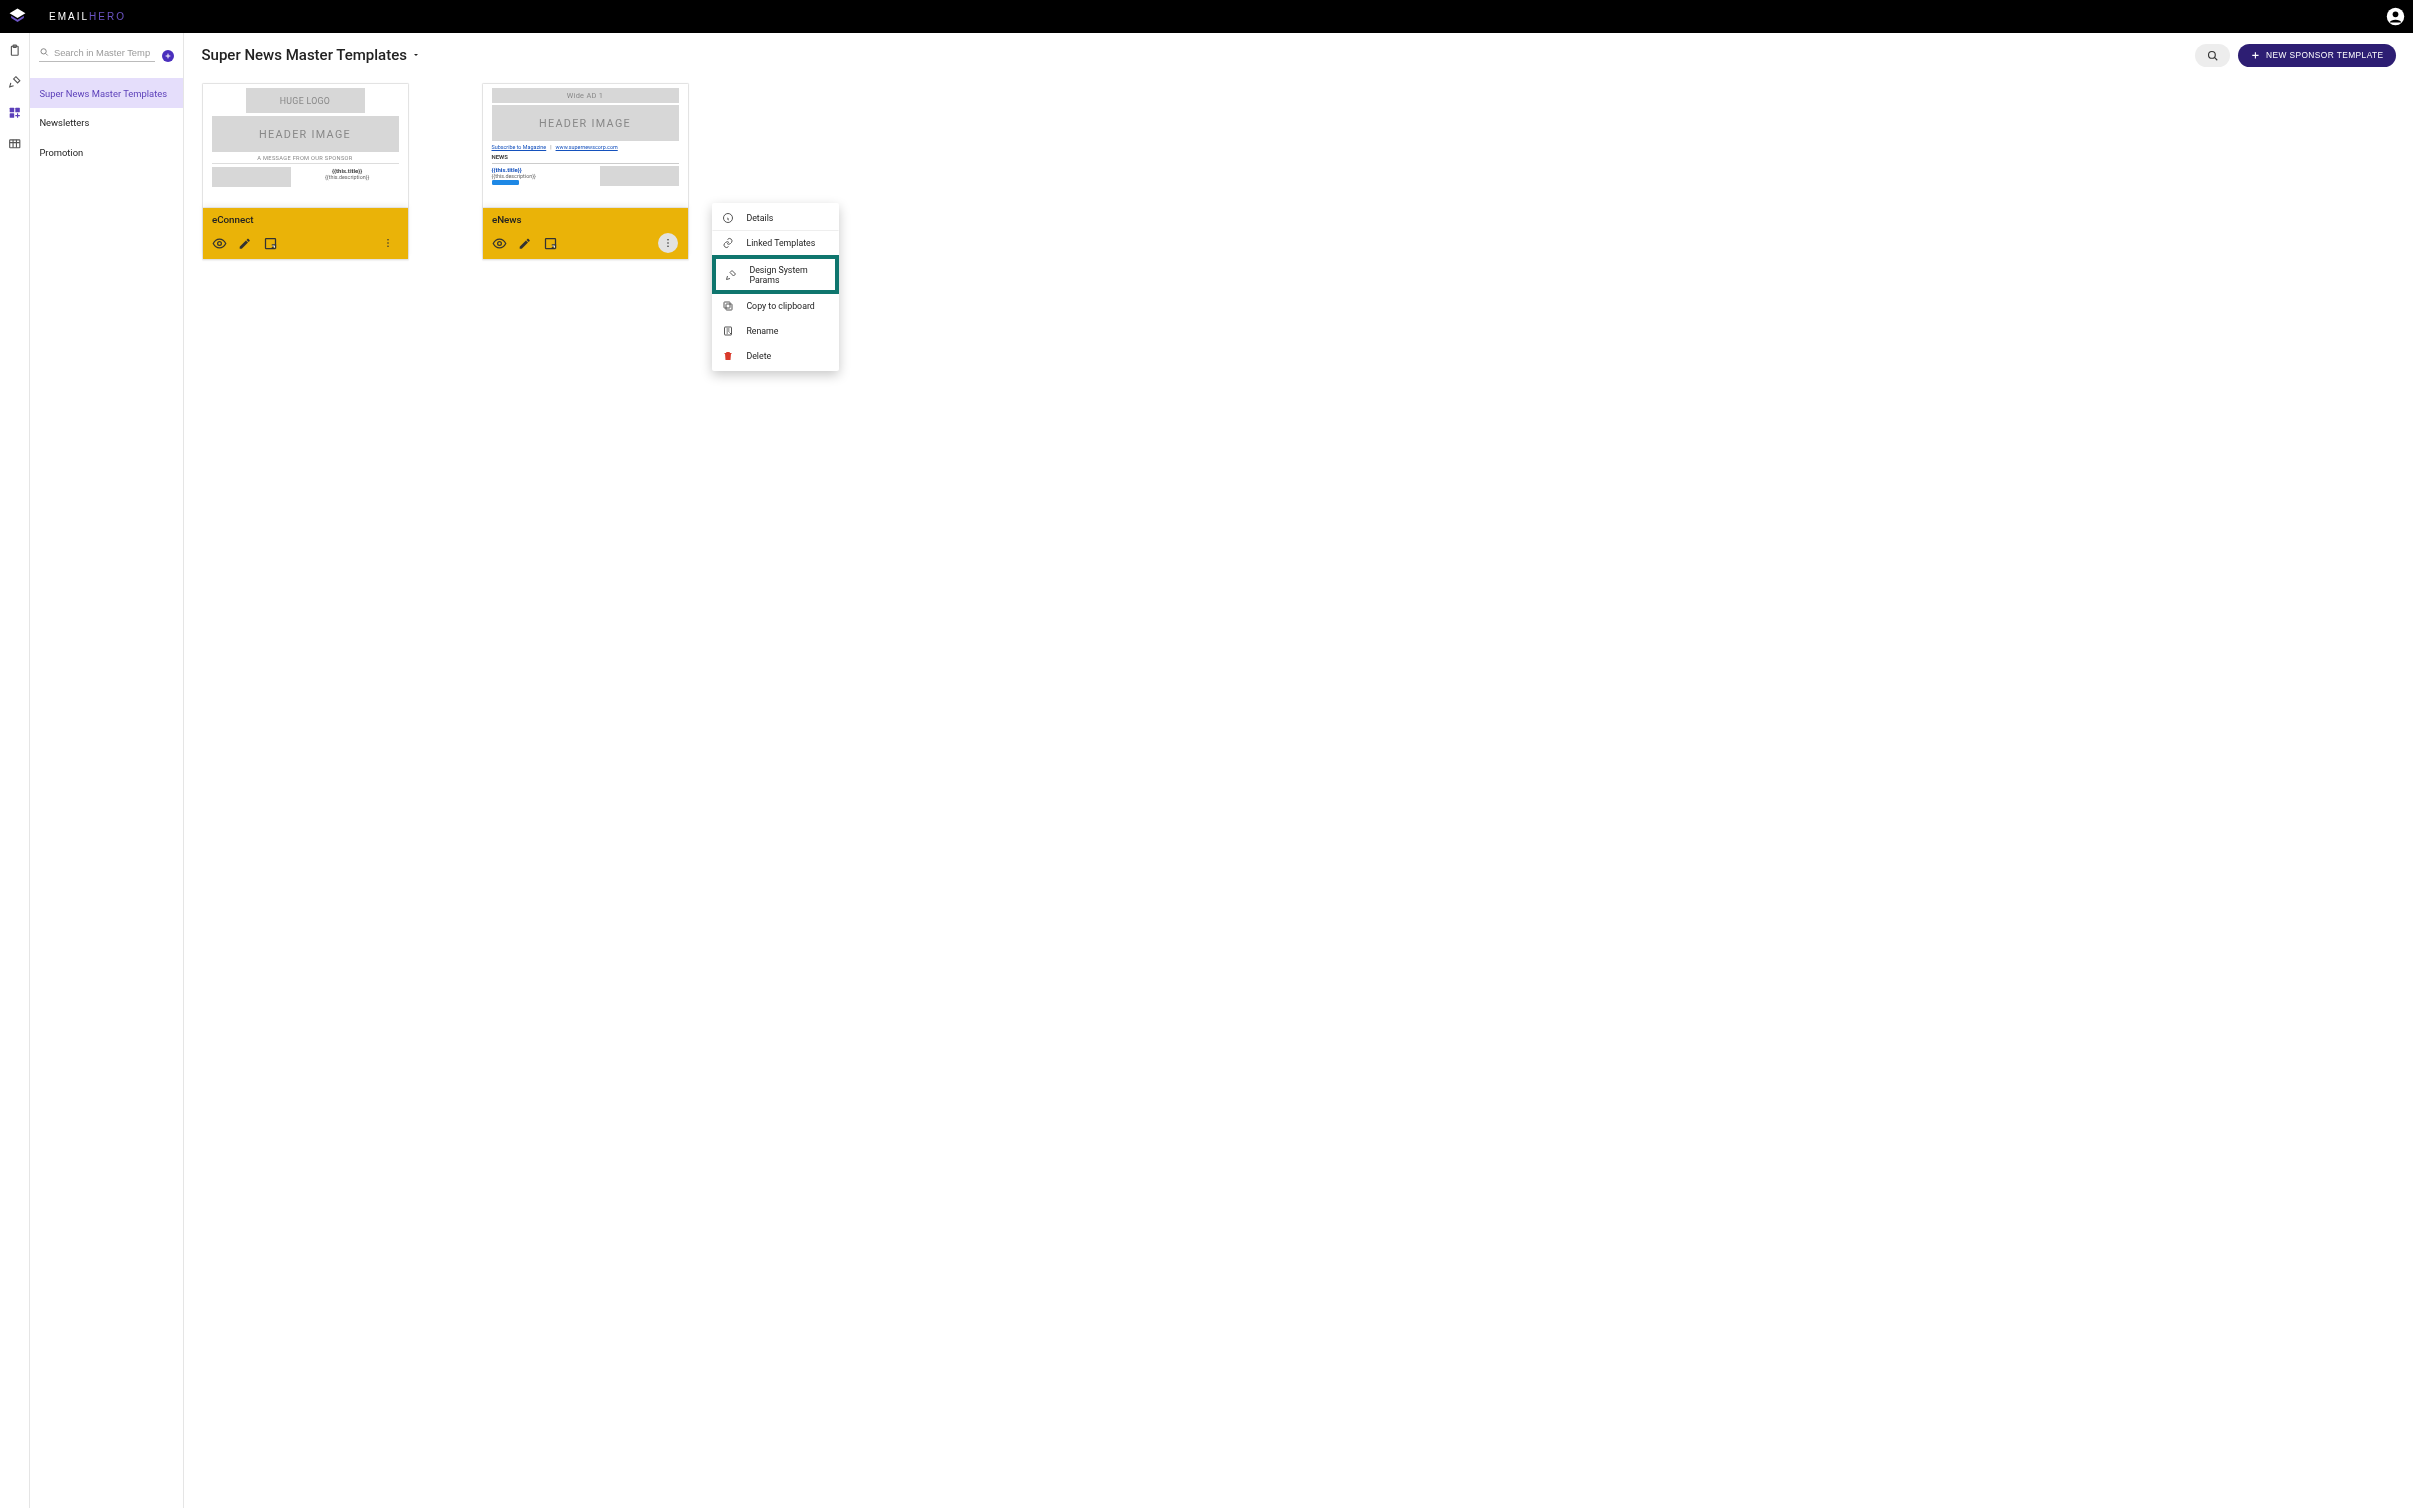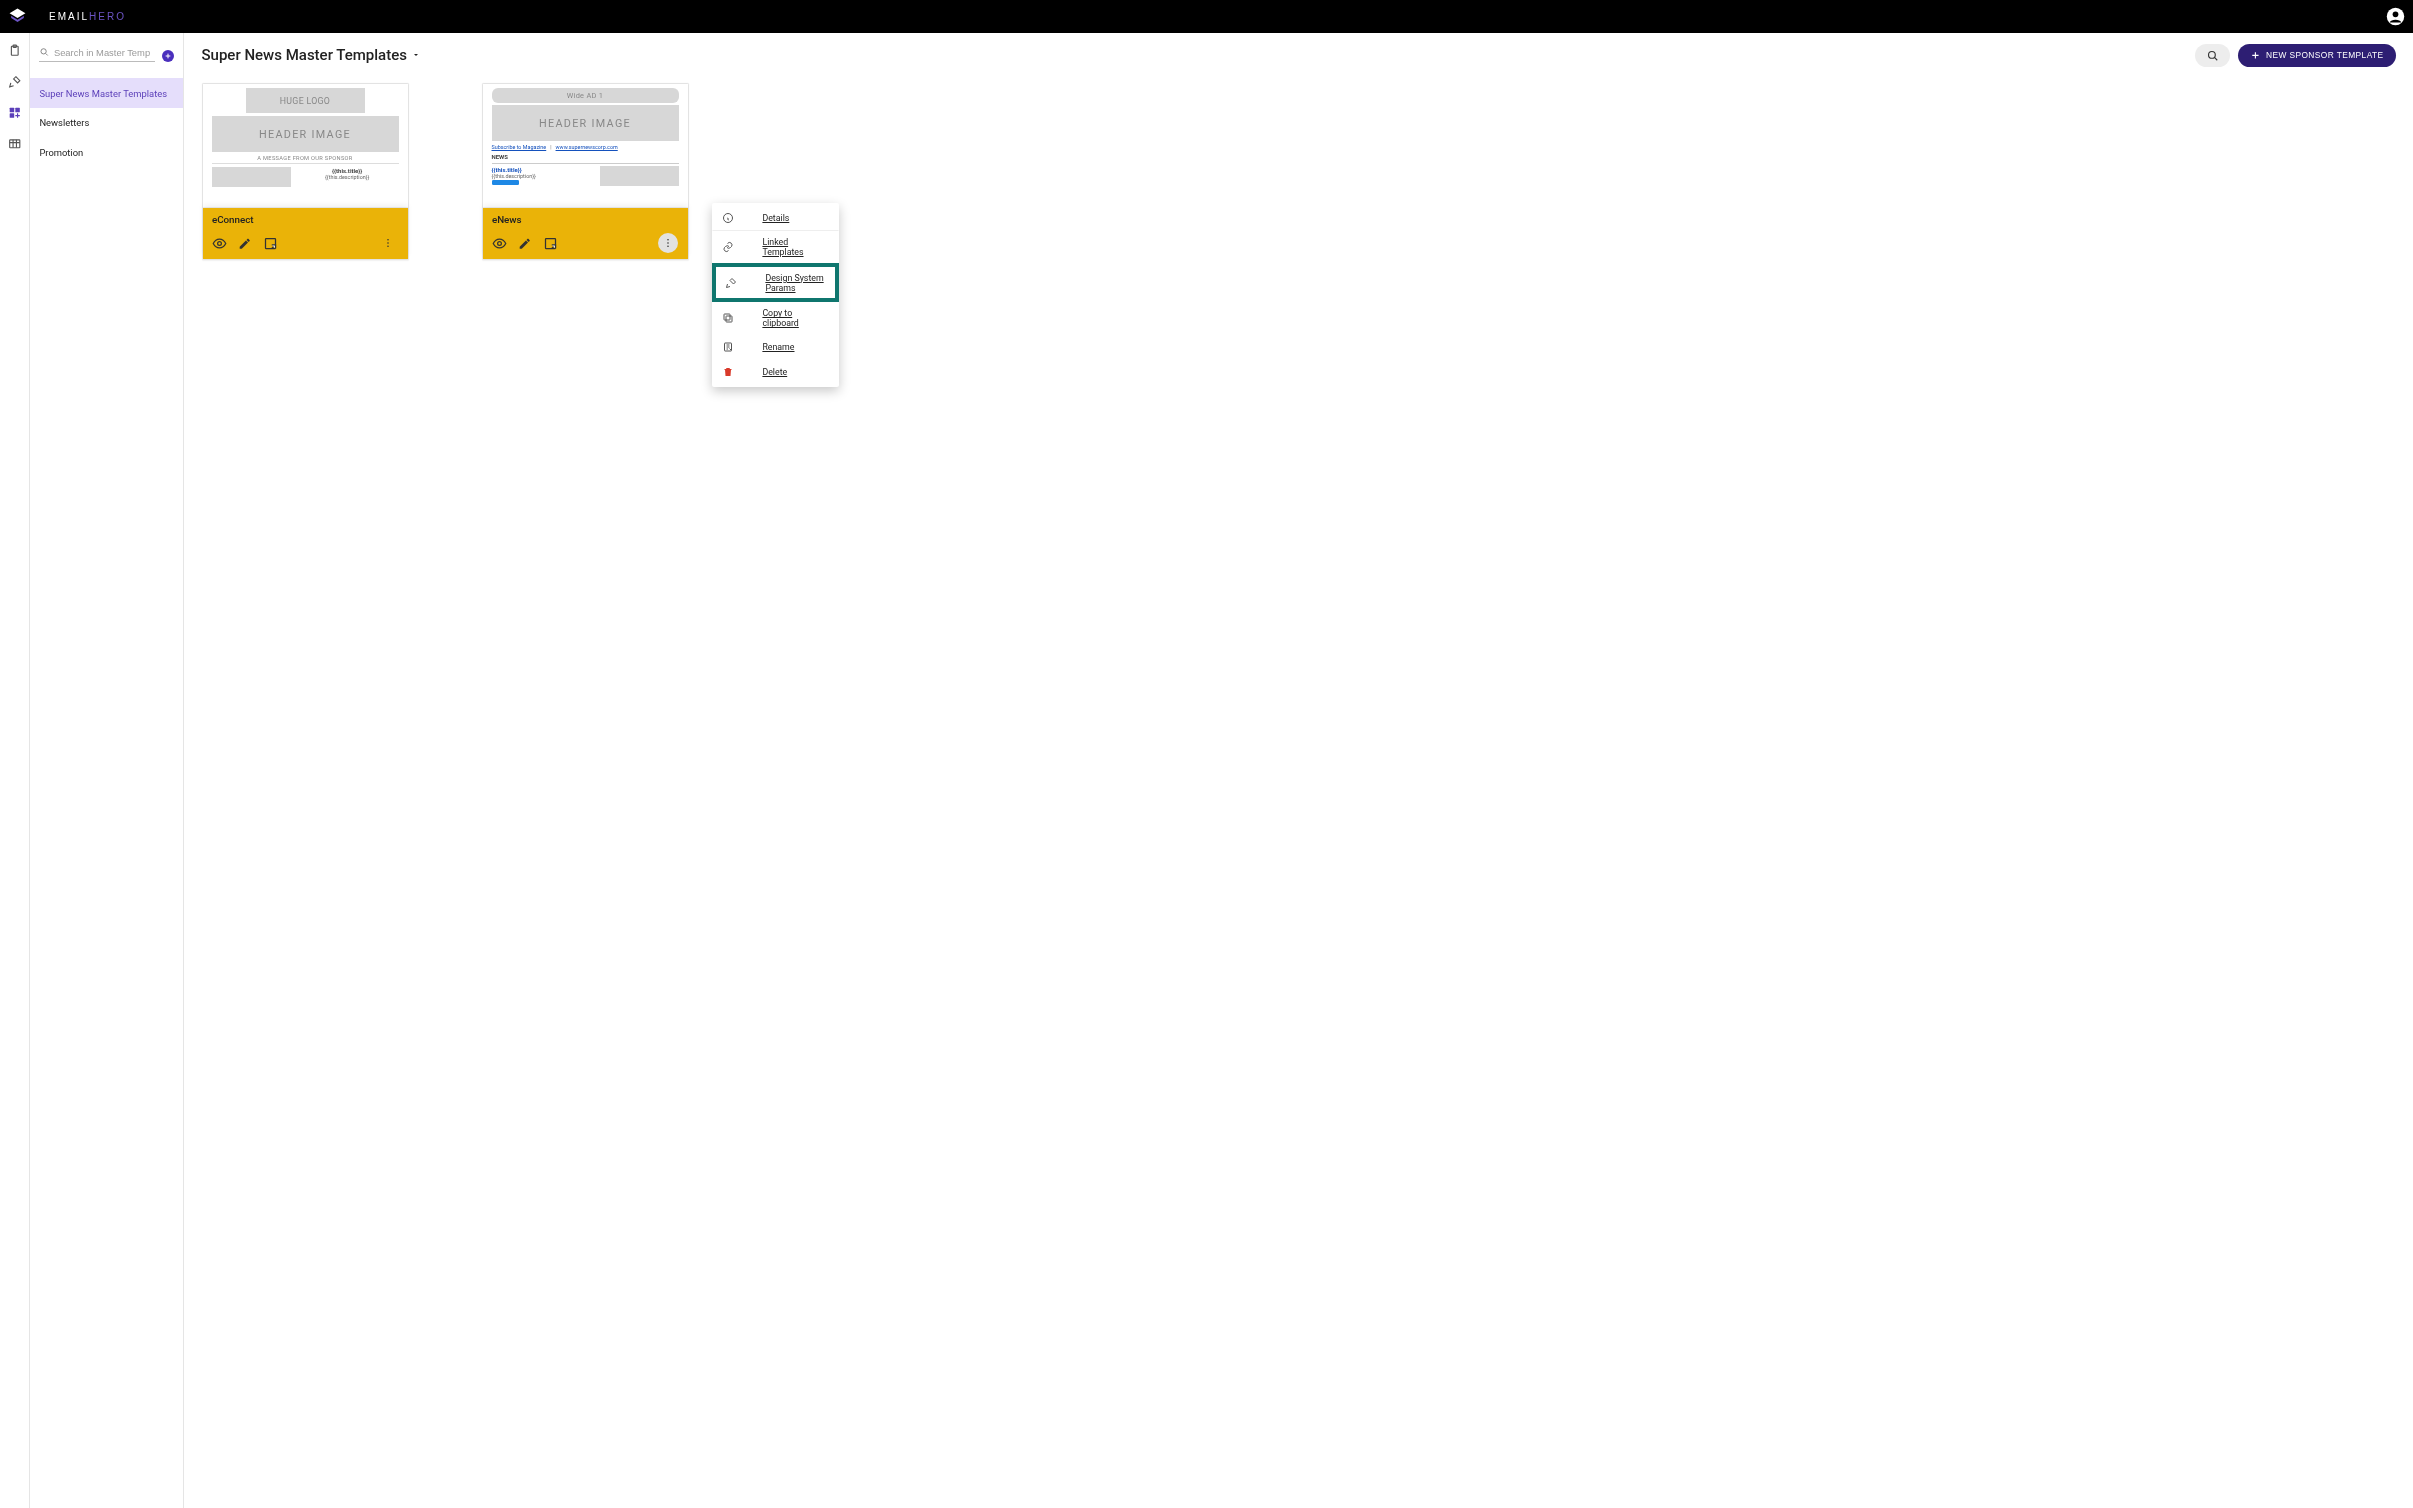--- a/index.html
+++ b/index.html
@@ -106,21 +106,21 @@
   }
   .thumb-inner {
     width:195px;
     padding:4px;
     font-size:6.7px;
     color:#777;
     display:flex; flex-direction:column; gap:2.7px;
   }
   .ph-box { background:#d7d7d7; display:flex; align-items:center; justify-content:center; color:#888; font-size:8px; letter-spacing:0.3px; }
   .ph-logo { height:25.6px; width:119px; margin: 0 auto; font-size:8.8px;}
-  .ph-widead { height:15px; width:100%; font-size:7.4px;border-radius:6px;}
+  .ph-widead { height:15px; width:100%; font-size:7.4px;}
   .ph-header { height:36px; width:100%; font-size:10.8px; letter-spacing:1.3px;}
   .ph-msg { text-align:center; font-size:5.7px; color:#888; letter-spacing:0.3px;}
   .ph-links { display:flex; gap:4px; font-size:5.4px; }
   .ph-links .lnk { color:#1451bd; text-decoration:underline; }
   .ph-news { font-size:6px; font-weight:bold; color:#444;}
   .ph-row { display:flex; gap:5.4px; }
   .ph-title { color:#1451bd; font-weight:bold; font-size:6px;}
   .ph-desc { font-size:5.4px; color:#666;}
   .ph-btn { display:inline-block; background:#1e88e5; color:#fff; font-size:4.7px; padding:0.7px 3.4px; border-radius:1.3px; width:27px; overflow:hidden; height:5.4px; }
   .ph-imgsmall { width:79px; height:20px; background:#d7d7d7; flex-shrink:0;}
@@ -142,26 +142,25 @@
     top: 170px;
     left: 528px;
     width: 127px;
     background:#fff;
     border-radius:2px;
     box-shadow: 0 4px 12px rgba(0,0,0,0.22);
     padding: 2.7px 0;
     z-index: 50;
   }
   .ctx-item {
-    display:flex; align-items:center; gap:28px;
+    display:flex; align-items:center; gap:12px;
     padding: 5.4px 9.4px;
     font-size:8.8px;
     cursor:pointer;
     border:1px solid transparent;
-    text-decoration:underline;
   }
   .ctx-item.highlight {
     border:4px solid #0f766e;
   }
   .ctx-item-grp-border { border-top:0.7px solid #eee; }
   .ctx-item .mi { width:12px; height:12px; display:flex; align-items:center; justify-content:center; color:#555;}
   .ctx-item .mi.red { color:#d93a2b; }
 
   svg { display:block; }
 </style>

